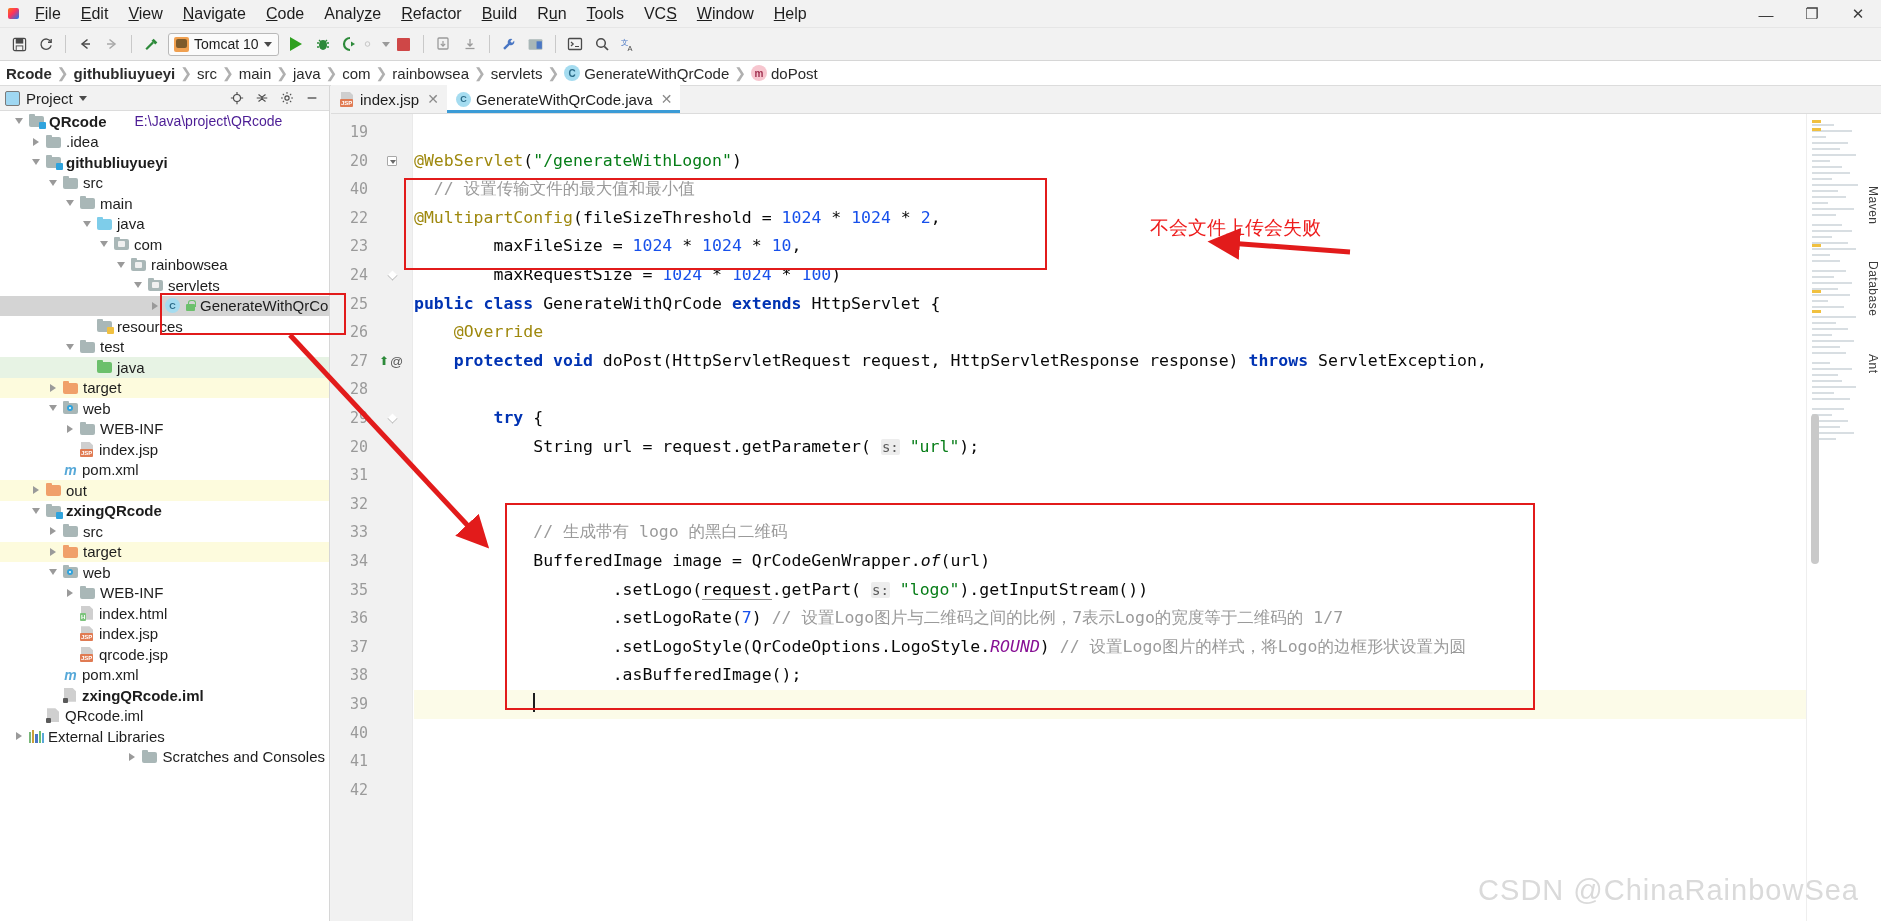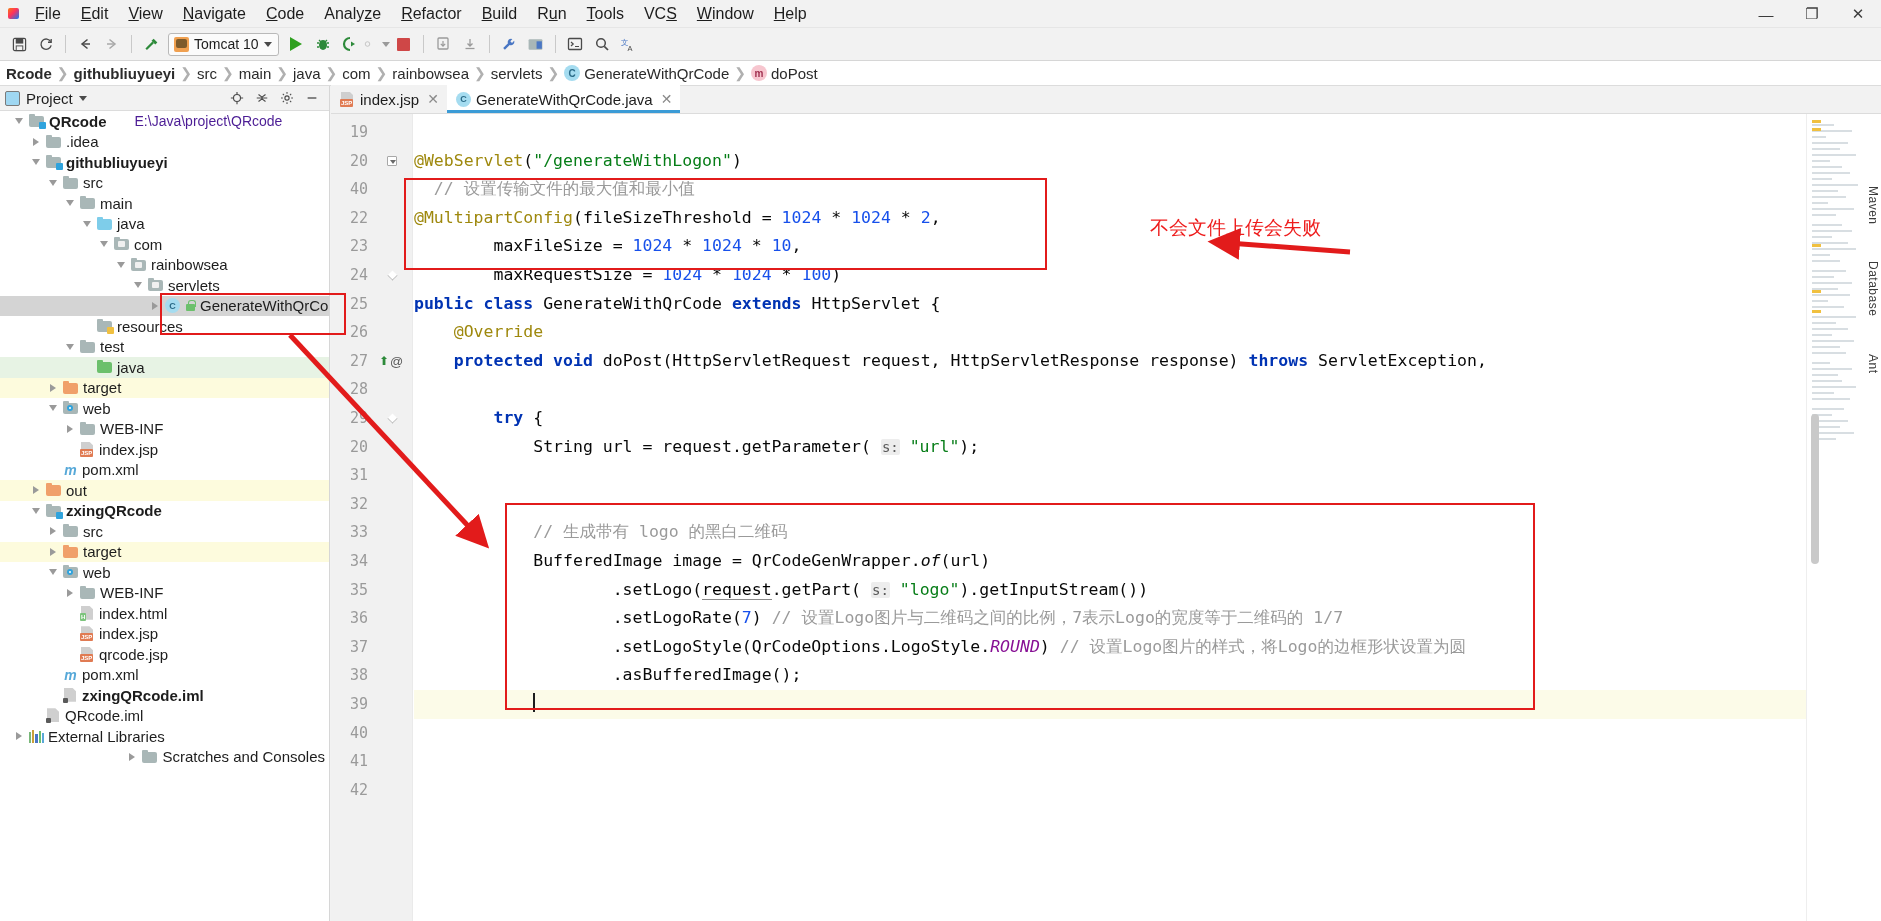--- a/index.html
+++ b/index.html
@@ -866,13 +866,14 @@
       <marker id="ah" markerWidth="7" markerHeight="7" refX="5" refY="3.2" orient="auto">
         <path d="M0,0 L6.5,3.2 L0,6.4 z" fill="#e21b1b"></path>
       </marker>
     </defs>
     <line x1="1350" y1="252" x2="1215" y2="242" stroke="#e21b1b" stroke-width="5" marker-end="url(#ah)"></line>
     <line x1="290" y1="335" x2="484" y2="543" stroke="#e21b1b" stroke-width="5" marker-end="url(#ah)"></line>
   </svg>
 
   <div class="anno-box" style="left:160px; top:293px; width:186px; height:42px;"></div>
 
+  <div class="wm">CSDN @ChinaRainbowSea</div>
 </div>
 
 </body></html>

